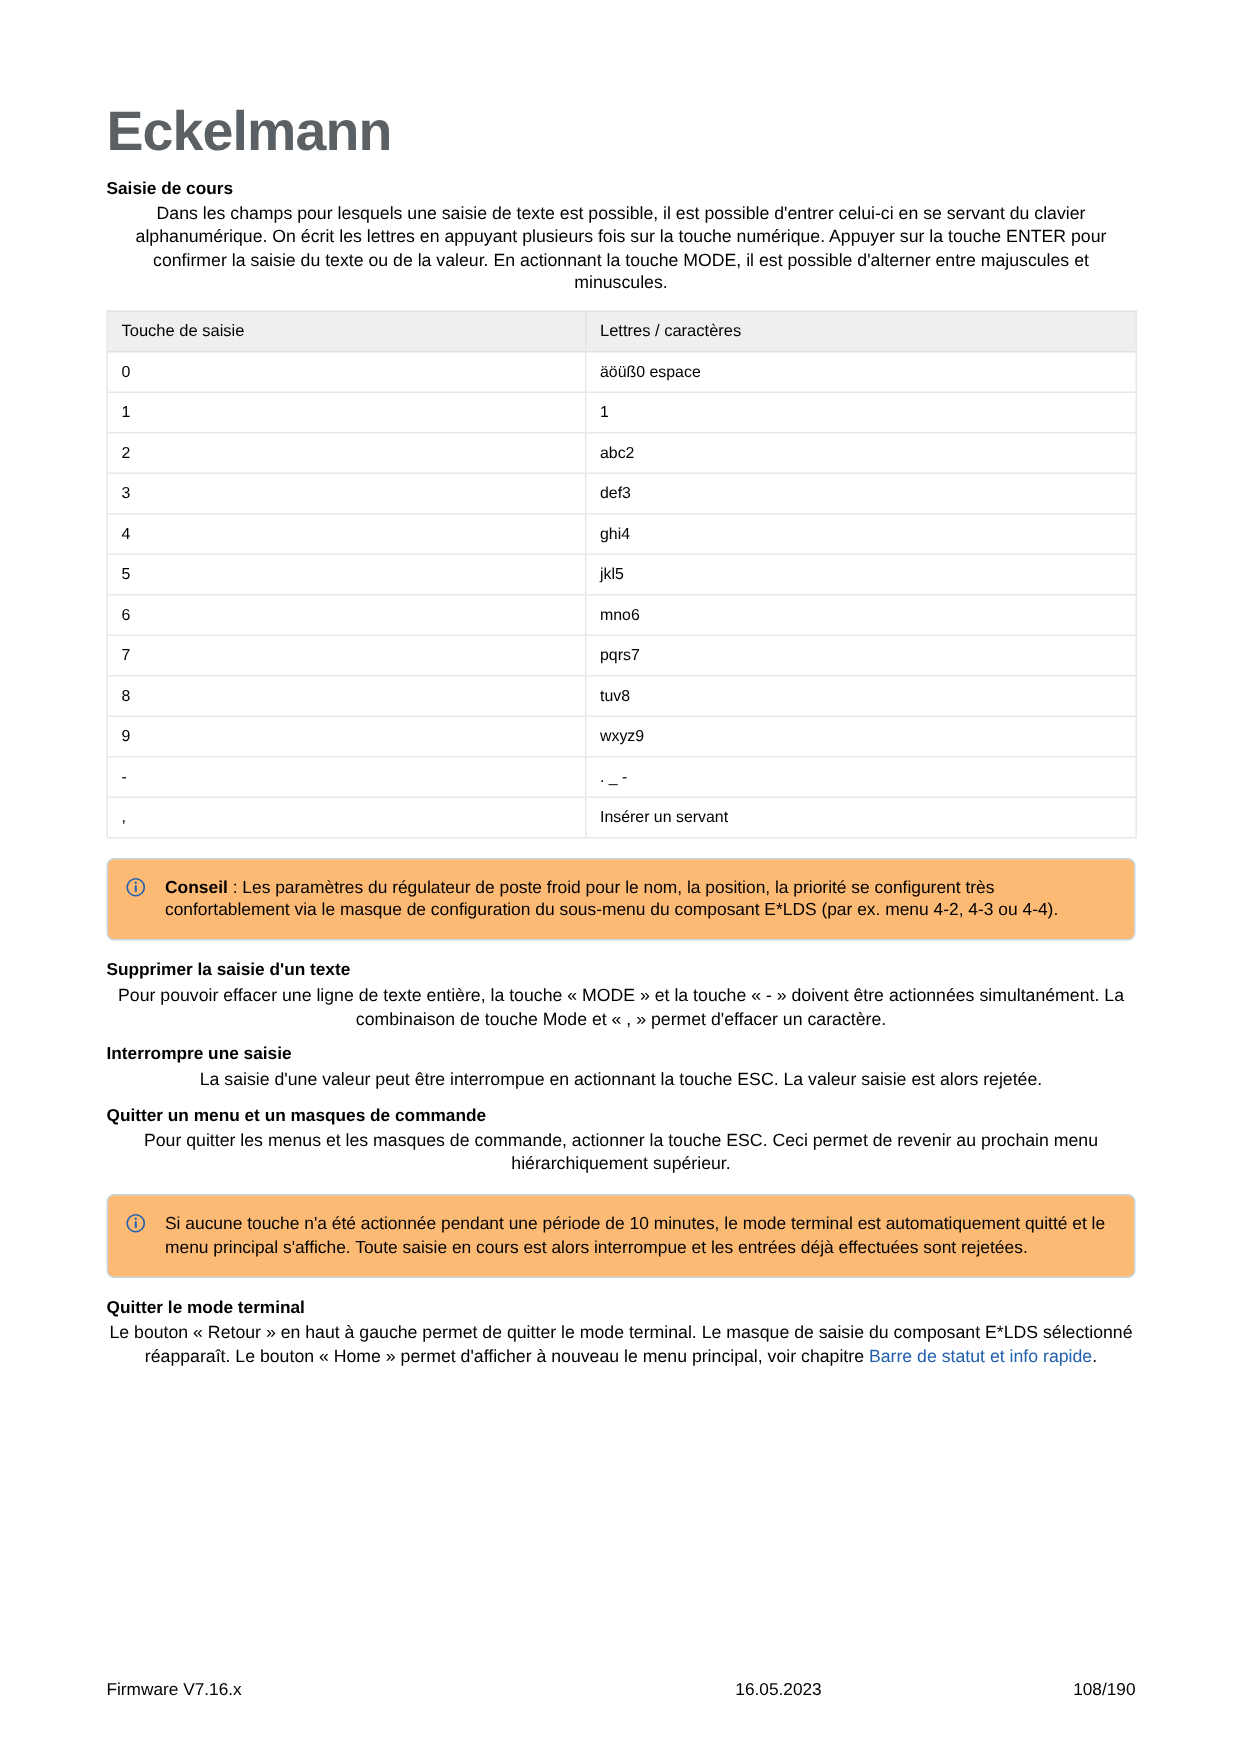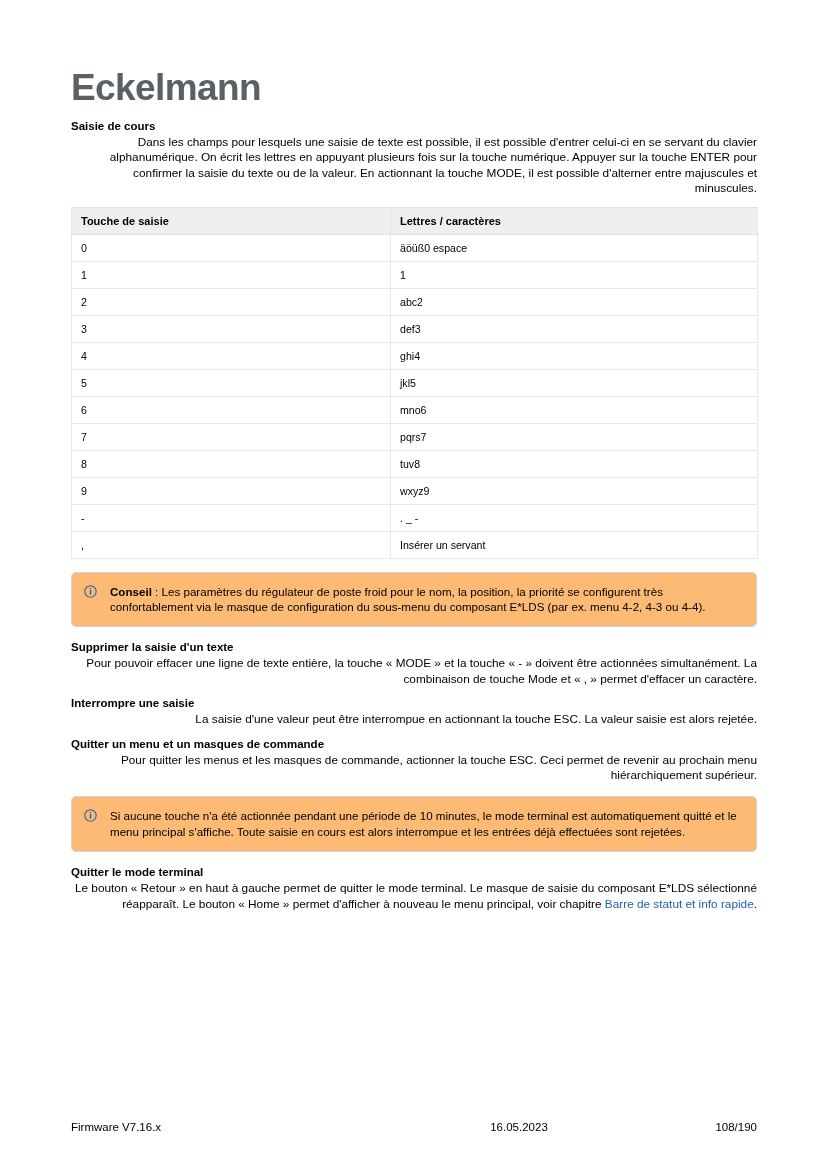--- a/index.html
+++ b/index.html
@@ -52,42 +52,42 @@
     font-weight: bold;
     margin: 0 0 1px 0;
     line-height: 15px;
     color: #000;
   }
   p.body-text {
     font-size: 11.8px;
     line-height: 15.4px;
     margin: 0;
     color: #000;
-    text-align: right;
+    text-align: center;
   }
   .block-gap {
     height: 13px;
   }
   .small-gap {
     height: 9px;
   }
 
   
   table.keytable {
     border-collapse: collapse;
     width: 686px;
     margin-top: 10px;
     table-layout: fixed;
   }
   table.keytable col.c1 { width: 319px; }
   table.keytable col.c2 { width: 367px; }
   table.keytable th {
     background: #efefef;
     font-size: 11px;
-    font-weight: bold;
+    font-weight: normal;
     text-align: left;
     padding: 7px 9px 7px 9px;
     border: 1px solid #e2e2e2;
     border-left: none;
     border-right: none;
     color: #000;
     height: 12px;
     vertical-align: middle;
   }
   table.keytable th.col-sep {

